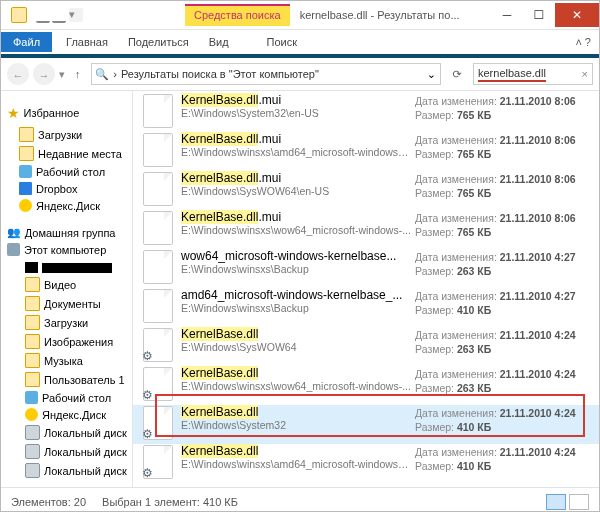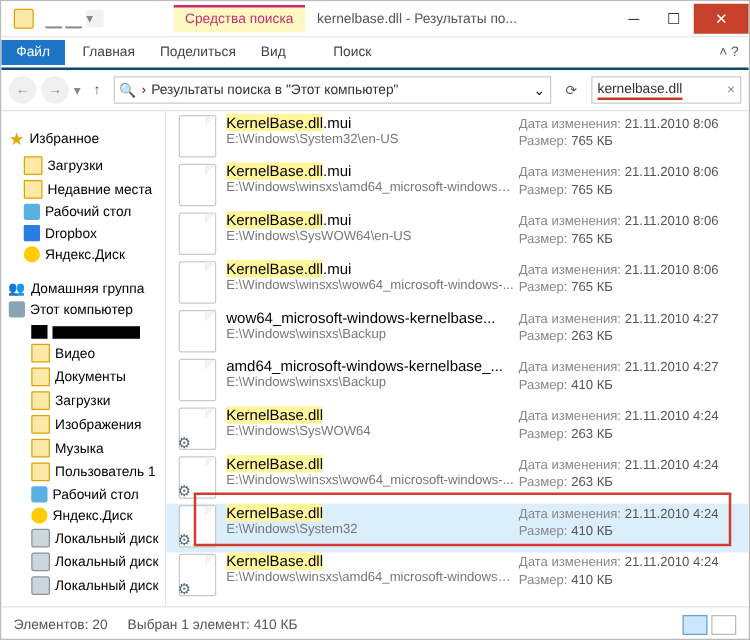--- a/index.html
+++ b/index.html
@@ -3,26 +3,26 @@
 <meta charset="utf-8">
 <style>
 html,body{margin:0;padding:0;font-family:"Segoe UI",Tahoma,sans-serif;font-size:11px;color:#000;background:#fff}
 .window{width:600px;height:512px;background:#fff;position:relative;overflow:hidden;border:1px solid #bbb;box-sizing:border-box}
 .titlebar{height:28px;display:flex;align-items:center;background:#fff;border-bottom:1px solid #e2e2e2}
 .tb-icons{display:flex;gap:3px;padding-left:10px;align-items:center}
 .tb-icons span{width:14px;height:14px;display:inline-block;border:1px solid #b8b8b8;border-radius:2px;background:#f2f2f2}
 .tb-icons .folder{background:#ffe9a8;border-color:#dba200}
 .tb-icons .qat{display:flex;gap:2px;margin-left:6px}
 .tb-icons .qat span{width:14px;height:14px;border:0;background:none;border-bottom:2px solid #888}
-.ctx-tab{background:#fef9c3;color:#c23072;font-size:11px;padding:3px 9px 5px;border-top:2px solid #d0266b;margin-left:56px}
+.ctx-tab{background:#fde047;color:#c23072;font-size:11px;padding:3px 9px 5px;border-top:2px solid #d0266b;margin-left:102px}
 .title-text{margin-left:10px;color:#555}
 .win-btn{margin-left:auto;display:flex}
 .win-btn div{width:32px;height:24px;display:flex;align-items:center;justify-content:center;font-size:12px;color:#333}
 .win-btn .close{background:#c7402a;color:#fff;width:44px}
-.ribbon{height:24px;display:flex;align-items:center;background:#fff;border-bottom:2px solid #0c4a6e}
+.ribbon{height:24px;display:flex;align-items:center;background:#fff;border-bottom:4px solid #0c4a6e}
 .ribbon .file{background:#1e75c8;color:#fff;padding:4px 12px;margin-right:4px}
 .ribbon .tab{padding:4px 10px;color:#444}
 .addr{height:28px;display:flex;align-items:center;gap:4px;padding:2px 6px;border-bottom:1px solid #e2e2e2}
 .nav-b{width:22px;height:22px;border-radius:11px;background:#f0f0f0;display:flex;align-items:center;justify-content:center;color:#888}
 .nav-up{width:18px;height:18px;display:flex;align-items:center;justify-content:center;color:#555}
 .addr-box{flex:1;border:1px solid #ccc;height:20px;display:flex;align-items:center;padding:0 4px;gap:4px;font-size:11px}
 .addr-box .crumb{color:#333}
 .addr-box .glass{margin-left:auto}
 .addr-ref{width:24px;display:flex;align-items:center;justify-content:center;color:#555}
 .search-box{width:110px;border:1px solid #ccc;height:20px;display:flex;align-items:center;padding:0 4px;color:#555}
@@ -44,21 +44,21 @@
 .results{flex:1;overflow:auto;padding-top:2px}
 .row{display:flex;height:37px;padding:1px 6px 1px 10px}
 .row .ficon{width:28px;height:32px;border:1px solid #c9c9c9;background:#fff;border-radius:2px;margin-right:8px;position:relative;flex-shrink:0}
 .row .ficon:before{content:"";position:absolute;right:0;top:0;border-top:0 solid transparent;border-right:0 solid transparent;border-left:8px solid #f2f2f2;border-bottom:8px solid #fff}
 .row .ficon.gear:after{content:"⚙";position:absolute;bottom:-2px;left:-2px;font-size:12px;color:#5b6b7a}
 .row .mid{flex:1;min-width:0;line-height:13px}
 .row .fname{font-size:12px}
 .row .fname .hl{background:#fff59b}
 .row .fpath{color:#777;font-size:10.5px;white-space:nowrap;overflow:hidden;text-overflow:ellipsis;max-width:230px}
 .row .meta{width:178px;font-size:10.5px;color:#888;line-height:14px}
-.row .meta b{color:#555;font-weight:normal}
+.row .meta b{color:#555;font-weight:bold}
 .row.sel{background:#dbeefc}
 .red-box{position:absolute;border:2px solid #d43a2f;left:154px;right:14px;pointer-events:none}
 .status{height:27px;border-top:1px solid #e2e2e2;display:flex;align-items:center;padding:0 10px;font-size:11px;color:#555;gap:16px}
 .status .dtl{margin-left:auto;display:flex;gap:3px}
 .status .dtl span{width:18px;height:14px;border:1px solid #bbb;display:inline-block}
 .status .dtl span.active{background:#cde6fc;border-color:#6aa3d6}
 </style>
 </head>
 <body>
 

